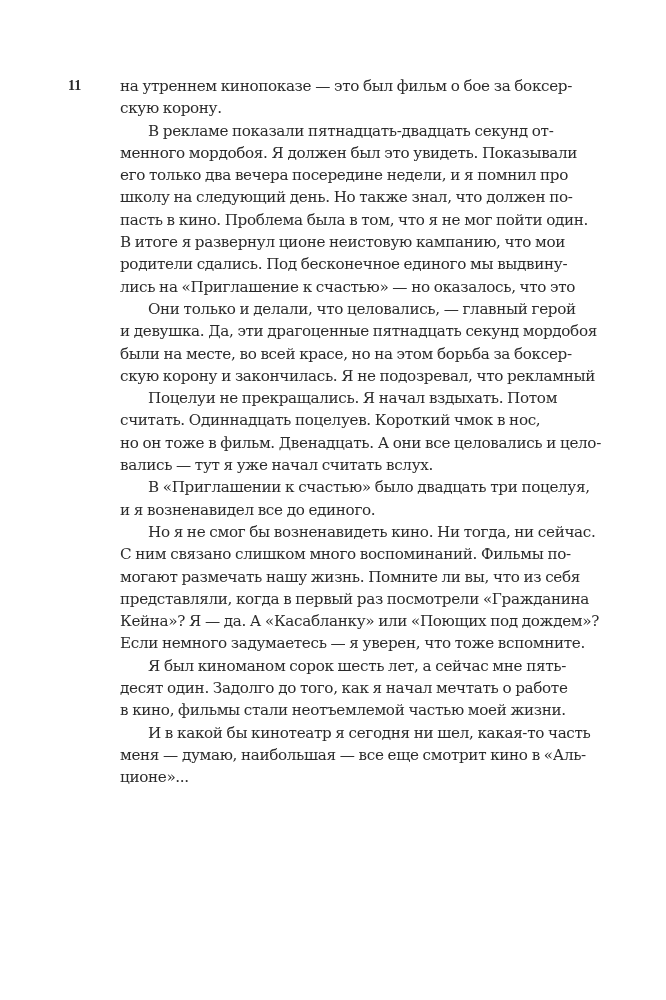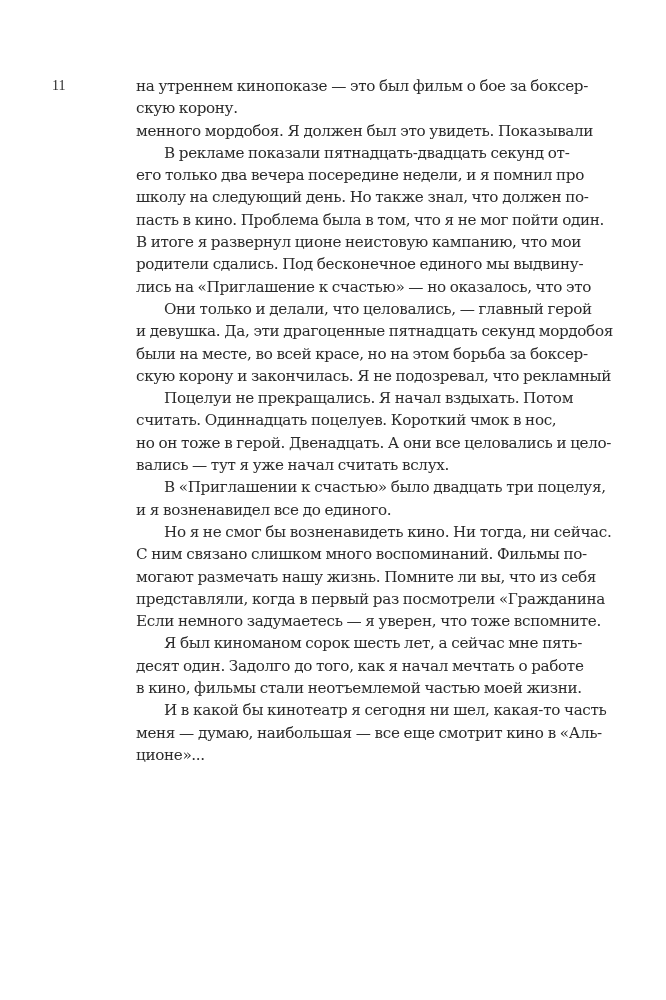--- a/index.html
+++ b/index.html
@@ -1,61 +1,62 @@
 <!DOCTYPE html>
 <html><head>
 <meta charset="utf-8">
 <style>
   html, body { margin: 0; padding: 0; background: #ffffff; }
   body { width: 666px; height: 1000px; position: relative; overflow: hidden; }
   .page-number {
-    position: absolute; left: 52px; top: 78px;
-    font-family: "Liberation Serif", serif; font-weight: normal;
+    position: absolute; left: 68px; top: 78px;
+    font-family: "Liberation Serif", serif; font-weight: bold;
     font-size: 14px; color: #2a2a2a;
   }
   .text {
-    position: absolute; left: 136px; top: 75px; width: 470px;
+    position: absolute; left: 120px; top: 75px; width: 470px;
     font-family: "DejaVu Serif", serif;
     font-size: 15.2px; line-height: 22.3px; color: #2b2b2b;
     letter-spacing: -0.35px; word-spacing: -0.5px;
   }
   .line { white-space: nowrap; height: 22.3px; }
   .line.indent { padding-left: 28px; }
   em { font-style: italic; }
 </style>
 </head>
 <body>
 
 <div class="page-number">11</div>
 
 <div class="text">
   <div class="line">на утреннем кинопоказе — это был фильм о бое за боксер-</div>
   <div class="line">скую корону.</div>
+  <div class="line indent">В рекламе показали пятнадцать-двадцать секунд от-</div>
   <div class="line">менного мордобоя. Я должен был это увидеть. Показывали</div>
-  <div class="line indent">В рекламе показали пятнадцать-двадцать секунд от-</div>
   <div class="line">его только два вечера посередине недели, и я помнил про</div>
   <div class="line">школу на следующий день. Но также знал, что должен по-</div>
   <div class="line">пасть в кино. Проблема была в том, что я не мог пойти один.</div>
   <div class="line">В итоге я развернул ционе неистовую кампанию, что мои</div>
   <div class="line">родители сдались. Под бесконечное единого мы выдвину-</div>
   <div class="line">лись на «Приглашение к счастью» — но оказалось, что это</div>
   <div class="line indent">Они только и делали, что целовались, — главный герой</div>
   <div class="line">и девушка. Да, эти драгоценные пятнадцать секунд мордобоя</div>
   <div class="line">были на месте, во всей красе, но на этом борьба за боксер-</div>
   <div class="line">скую корону и закончилась. Я не подозревал, что рекламный</div>
   <div class="line indent">Поцелуи не прекращались. Я начал вздыхать. Потом</div>
   <div class="line">считать. Одиннадцать поцелуев. Короткий чмок в нос,</div>
-  <div class="line">но он тоже в герой. Двенадцать. А они все целовались и цело-</div>
+  <div class="line">но он тоже в фильм. Двенадцать. А они все целовались и цело-</div>
   <div class="line">вались — тут я уже начал считать вслух.</div>
   <div class="line indent">В «Приглашении к счастью» было двадцать три поцелуя,</div>
   <div class="line">и я возненавидел все до единого.</div>
   <div class="line indent">Но я не смог бы возненавидеть кино. Ни тогда, ни сейчас.</div>
   <div class="line">С ним связано слишком много воспоминаний. Фильмы по-</div>
   <div class="line">могают размечать нашу жизнь. Помните ли вы, что из себя</div>
   <div class="line">представляли, когда в первый раз посмотрели «Гражданина</div>
+  <div class="line">Кейна»? Я — да.  А «Касабланку» или «Поющих под дождем»?</div>
   <div class="line">Если немного задумаетесь — я уверен, что тоже вспомните.</div>
   <div class="line indent">Я был киноманом сорок шесть лет, а сейчас мне пять-</div>
   <div class="line">десят один. Задолго до того, как я начал мечтать о работе</div>
   <div class="line">в кино, фильмы стали неотъемлемой частью моей жизни.</div>
   <div class="line indent">И в какой бы кинотеатр я сегодня ни шел, какая-то часть</div>
   <div class="line">меня — думаю, наибольшая — все еще смотрит кино в «Аль-</div>
   <div class="line">ционе»...</div>
 </div>
 
 </body></html>

